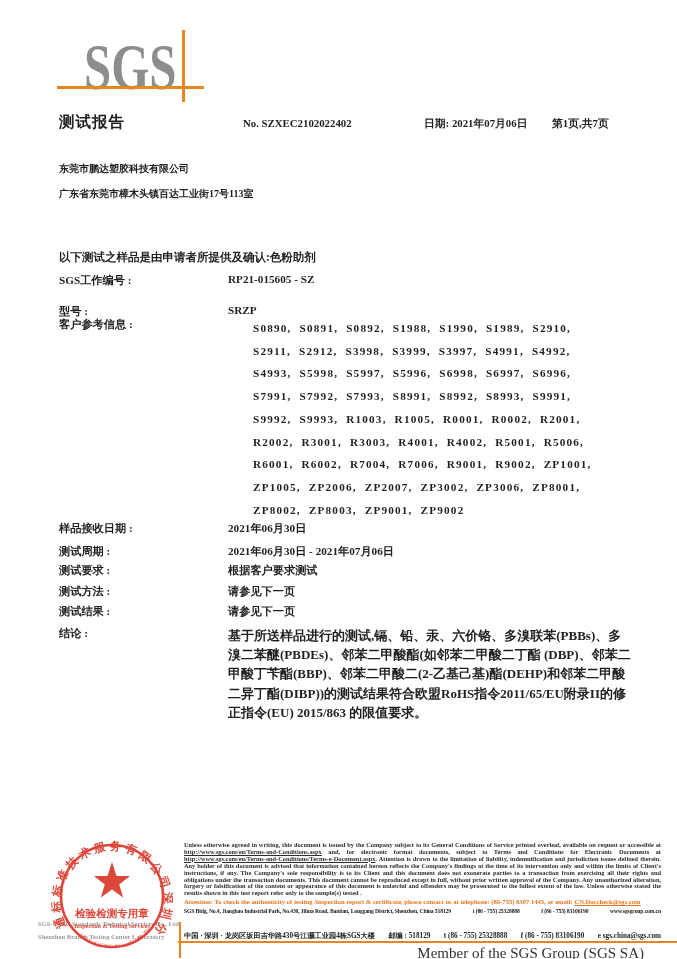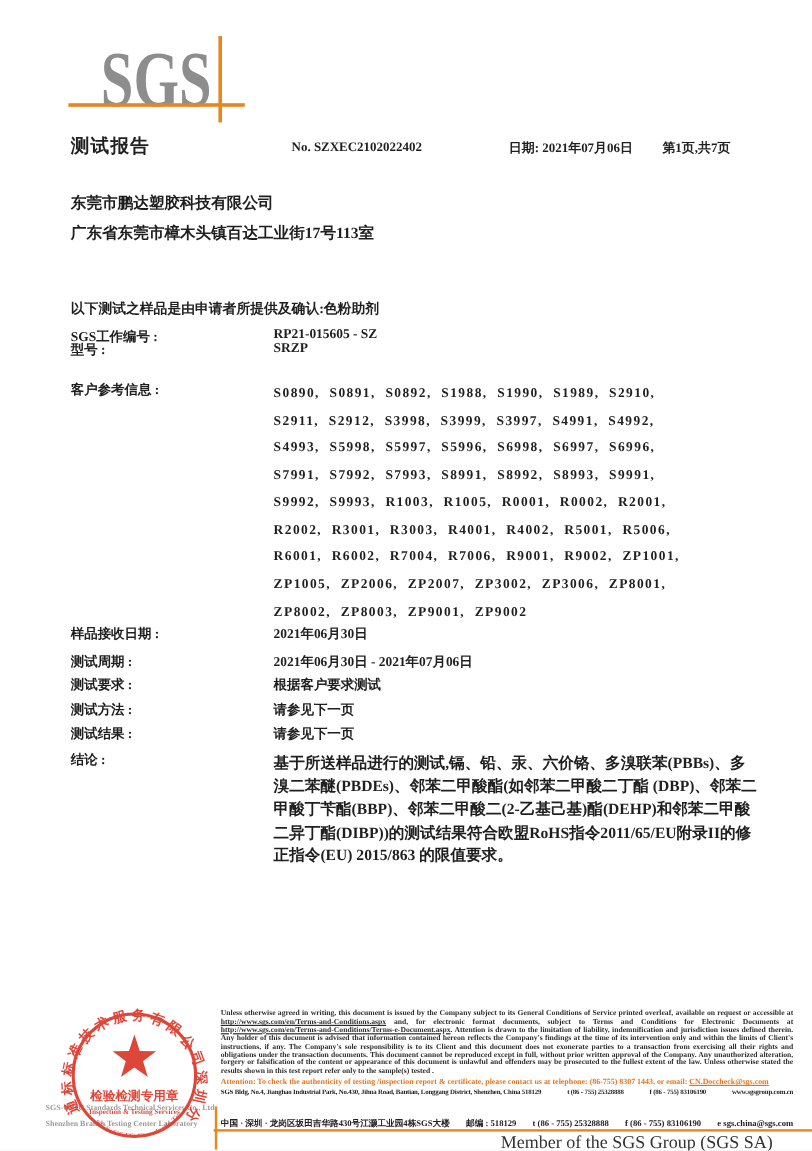--- a/index.html
+++ b/index.html
@@ -14,28 +14,28 @@
   .logo-vline{position:absolute;left:182px;top:30px;width:2.5px;height:72px;background:#e8851c;}
 
   
   .title{position:absolute;left:59px;top:112px;font-size:15.5px;font-weight:bold;letter-spacing:1px;}
   .hmeta{position:absolute;top:117px;font-size:10.8px;font-weight:bold;}
   .report-no{left:207px;padding-left:36px;}
   .hdate{left:424px;}
   .hpage{left:552px;}
 
   
-  .applicant{position:absolute;left:59px;top:156px;font-size:13px;font-weight:bold;line-height:25px;}
+  .applicant{position:absolute;left:59px;top:156px;font-size:10px;font-weight:bold;line-height:25px;}
 
   
   .statement{position:absolute;left:59px;top:250px;font-size:11.5px;font-weight:bold;}
   .frow{position:absolute;left:59px;width:580px;font-size:11.2px;font-weight:bold;}
   .frow .lbl{display:inline-block;}
   .frow .val{position:absolute;left:169px;top:0;width:406px;}
-  .ref-line{white-space:pre;letter-spacing:1.2px;line-height:22.7px;}
+  .ref-line{white-space:pre;letter-spacing:1.2px;line-height:22.7px;margin-left:25px;}
   .conclusion-val{line-height:19.2px;font-size:13px;}
 
   
   .stamp-svg{position:absolute;left:46px;top:840px;z-index:2;opacity:.92;}
   .stamp-co{position:absolute;left:38px;top:918px;width:175px;z-index:1;
             font-size:6.6px;line-height:12.5px;color:#9b9b9b;font-weight:bold;}
   .footer-right{position:absolute;left:184px;top:842px;width:477px;}
   .legal{font-size:6.35px;line-height:6.9px;text-align:justify;font-weight:bold;color:#2e2e2e;}
   .legal .u{text-decoration:underline;}
   .attention{font-size:6.6px;line-height:7.2px;font-weight:bold;color:#e8751c;margin-top:1px;}
@@ -68,21 +68,21 @@
     <div>东莞市鹏达塑胶科技有限公司</div>
     <div>广东省东莞市樟木头镇百达工业街17号113室</div>
   </div>
 
   <div class="statement">以下测试之样品是由申请者所提供及确认:色粉助剂</div>
 
   <div class="frow" style="top:273px">
     <span class="lbl">SGS工作编号 :</span>
     <span class="val">RP21-015605 - SZ</span>
   </div>
-  <div class="frow" style="top:284px">
+  <div class="frow" style="top:304px">
     <span class="lbl">型号 :</span>
     <span class="val">SRZP</span>
   </div>
   <div class="frow" style="top:317px">
     <span class="lbl">客户参考信息 :</span>
     <div class="val">
       <div class="ref-line">S0890,  S0891,  S0892,  S1988,  S1990,  S1989,  S2910,</div>
       <div class="ref-line">S2911,  S2912,  S3998,  S3999,  S3997,  S4991,  S4992,</div>
       <div class="ref-line">S4993,  S5998,  S5997,  S5996,  S6998,  S6997,  S6996,</div>
       <div class="ref-line">S7991,  S7992,  S7993,  S8991,  S8992,  S8993,  S9991,</div>

